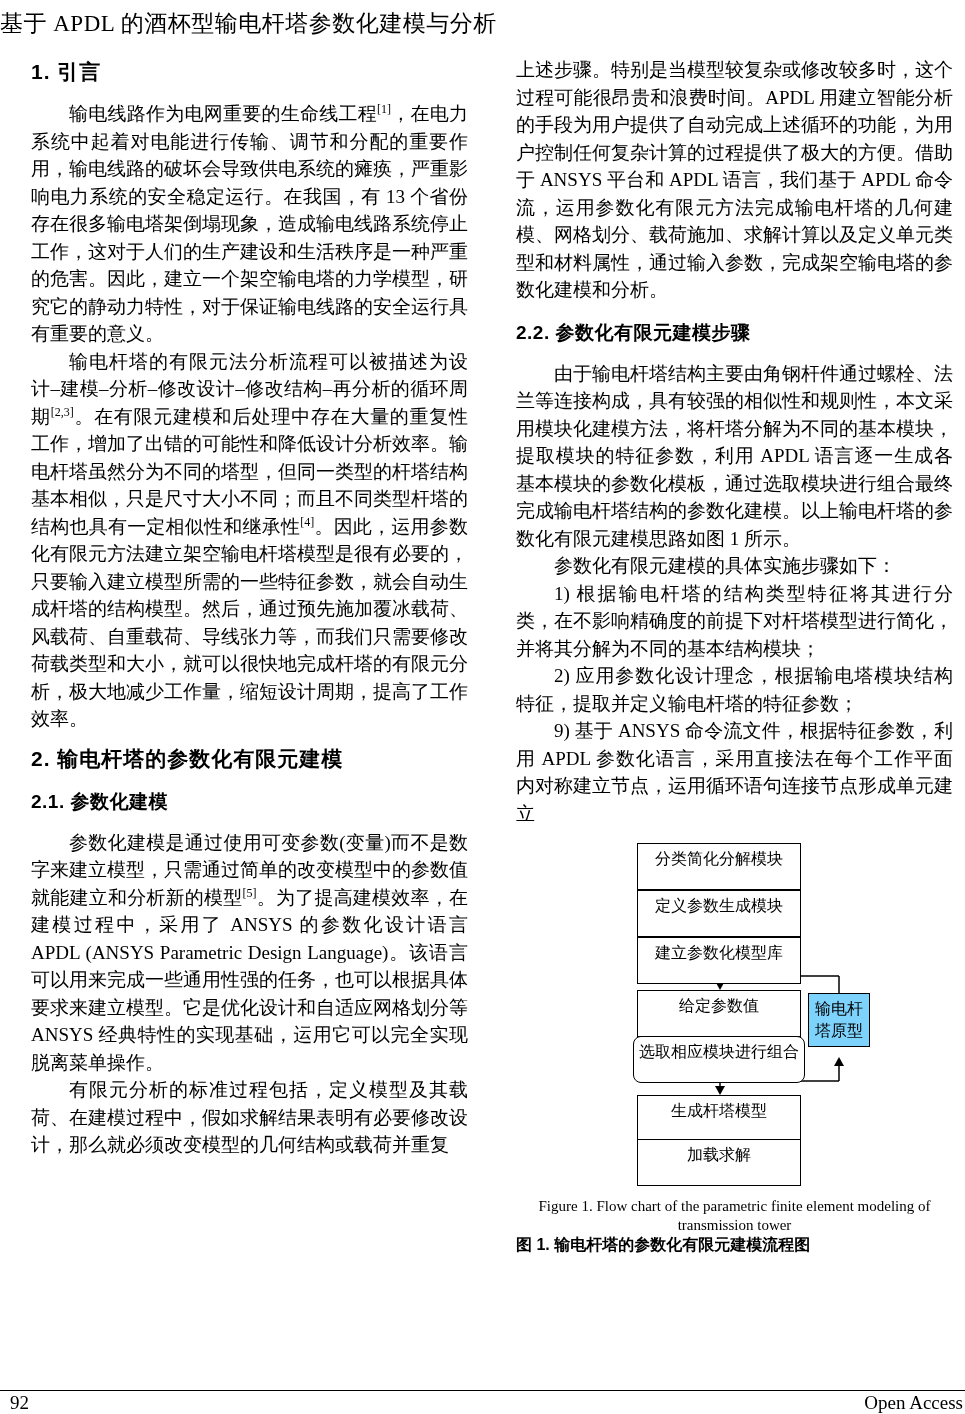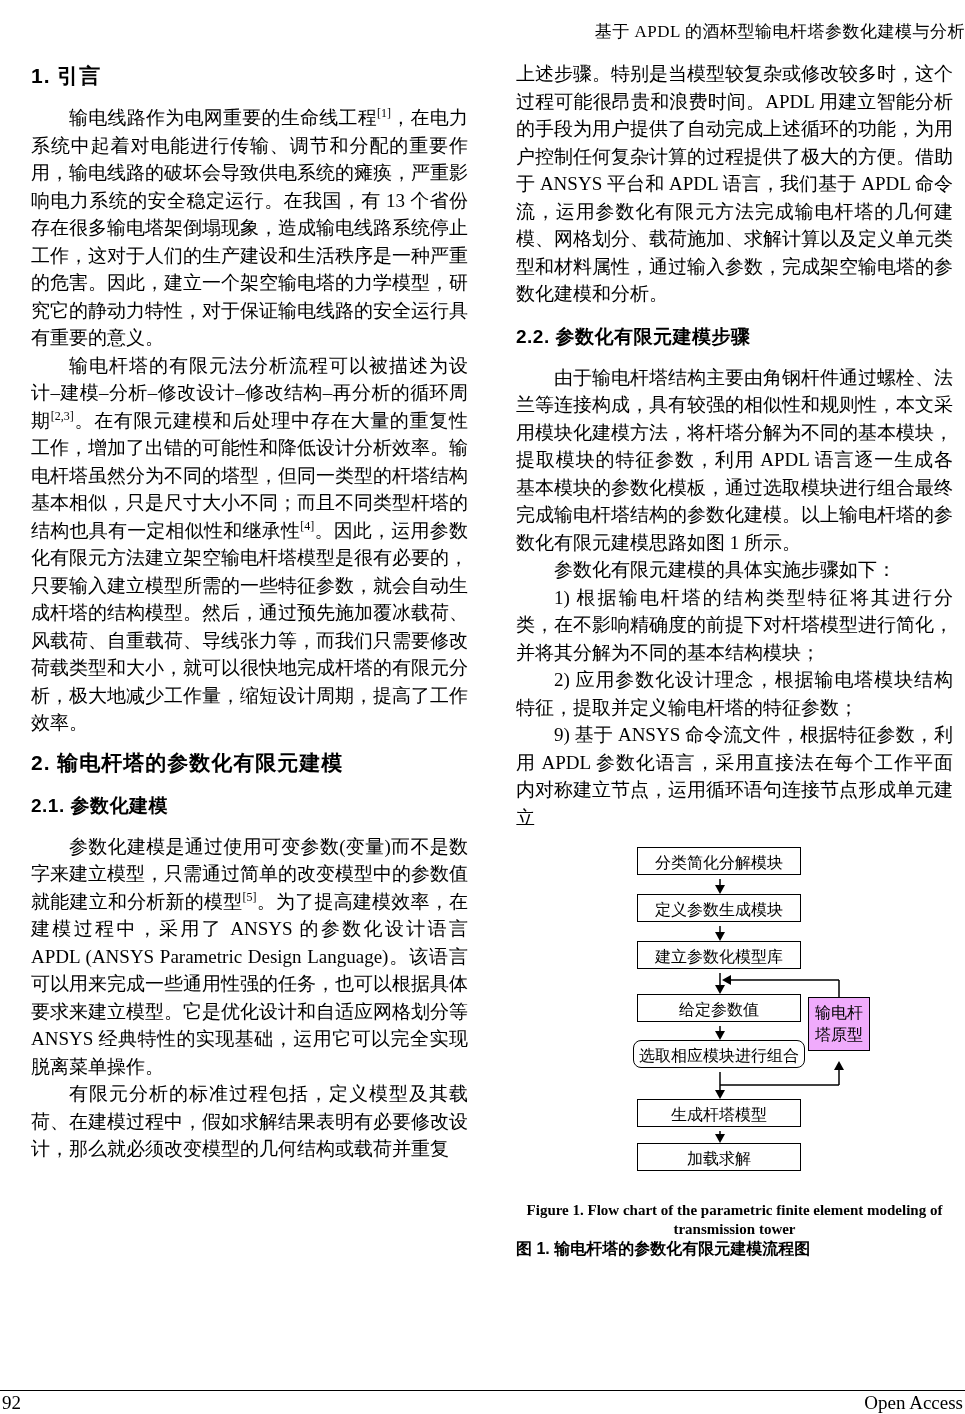--- a/index.html
+++ b/index.html
@@ -4,21 +4,21 @@
 <style>
   * { box-sizing: border-box; }
   html,body { margin:0; padding:0; }
   body {
     width:965px; height:1414px;
     background:#ffffff; color:#000;
     font-family:"Liberation Serif","DejaVu Serif",serif;
     position:relative; overflow:hidden;
   }
   .header-title {
-    text-align:right; font-size:17px; padding-top:20px;
+    text-align:left; font-size:23px; padding-top:8px;
     letter-spacing:0.5px;
   }
   .columns { display:flex; gap:48px; padding:17px 24px 0 31px; }
   .col { width:437px; flex:0 0 437px; }
   p.body-text {
     font-size:19px; line-height:27.5px; text-align:justify;
     margin:0; text-indent:2em;
   }
   p.no-indent { text-indent:0; }
   sup { font-size:12px; line-height:0; }
@@ -28,40 +28,40 @@
   }
   .h-major.first { margin-top:2px; }
   .h-minor {
     font-family:"Liberation Sans","DejaVu Sans",sans-serif;
     font-weight:bold; font-size:19px; margin:16px 0 14px; letter-spacing:0.5px;
   }
   
   .flowchart { position:relative; width:437px; height:338px; margin-top:16px; }
   .fc-svg { position:absolute; left:0; top:0; width:437px; height:338px; }
   .fc-box {
-    position:absolute; left:121px; width:164px; height:28px;
+    position:absolute; left:121px; width:164px; height:47px;
     border:1px solid #000; background:#fff;
     font-size:16px; line-height:30px; text-align:center;
   }
   .fc-box.wide { left:117px; width:172px;border-radius:8px; }
   .fc-side {
     position:absolute; left:292px; top:150px; width:62px;
-    border:1px solid #000; background:#f0abfc;
+    border:1px solid #000; background:#7dd3fc;
     font-size:16px; line-height:22px; text-align:center; padding:4px 0;
   }
   .caption-en {
-    font-weight:bold; font-size:15px; line-height:19px;
+    font-weight:normal; font-size:15px; line-height:19px;
     text-align:center; margin:16px 6px 0 6px;
   }
   .caption-cn {
     font-family:"Liberation Sans","DejaVu Sans",sans-serif;
     font-weight:bold; font-size:16px; text-align:left; margin-top:0;
   }
   .footer-line { position:absolute; left:0; width:965px; top:1390px; border-top:1.5px solid #000; }
-  .footer-num  { position:absolute; left:2px;  top:1392px; font-size:19px; }
+  .footer-num  { position:absolute; left:10px;  top:1392px; font-size:19px; }
   .footer-oa   { position:absolute; right:2px; top:1392px; font-size:19px; }
 </style>
 </head>
 <body>
 
 <div class="header-title">基于 APDL 的酒杯型输电杆塔参数化建模与分析</div>
 
 <div class="columns">
 
   <div class="col">

